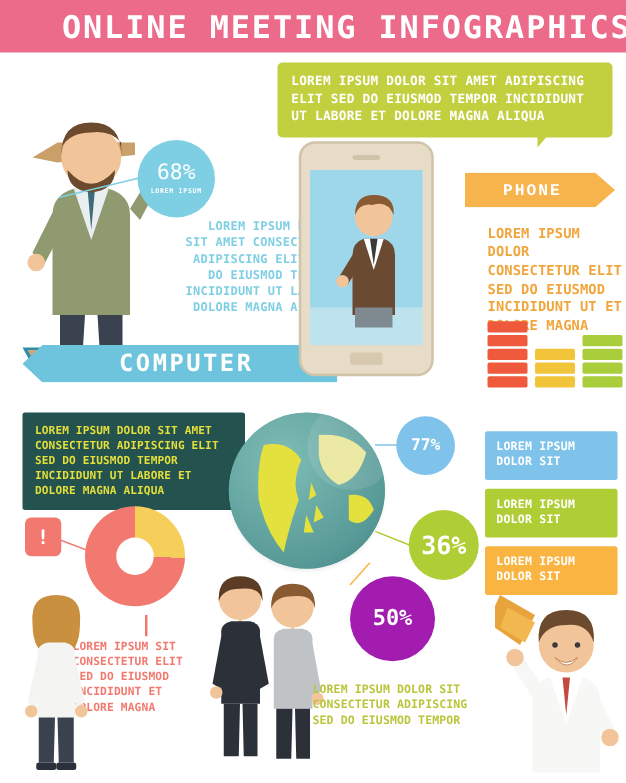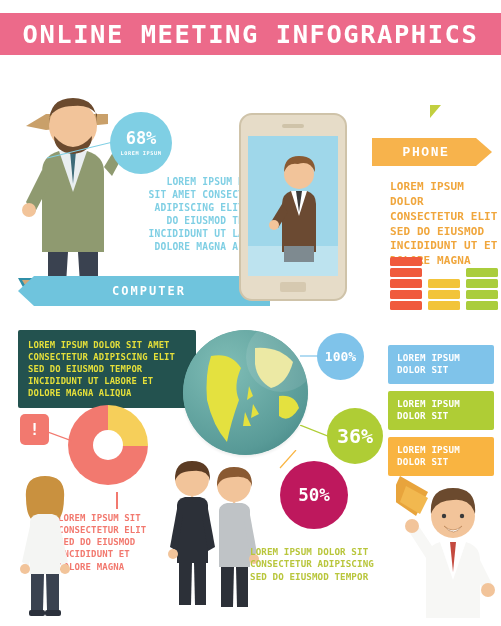--- a/index.html
+++ b/index.html
@@ -5,22 +5,22 @@
   html,body{margin:0;padding:0;}
   body{
     width:501px;height:626px;background:#ffffff;
     font-family:"DejaVu Sans Mono", monospace;
     overflow:hidden;
   }
   .page{position:relative;width:501px;height:626px;background:#fff;overflow:hidden;}
 
   
   .header{
-    position:absolute;left:0;top:13px;width:501px;height:42px;
-    background:#ec6a8a;display:flex;align-items:center;justify-content:center;
+    position:absolute;left:0;top:0;width:501px;height:42px;
+    background:#ec6a8a;display:flex;align-items:center;justify-content:flex-end;
   }
   .header-title{
     color:#fff;font-family:"DejaVu Sans Mono", monospace;
     font-size:25px;font-weight:bold;letter-spacing:1.5px;
     transform:scaleX(1.02);white-space:nowrap;
   }
 
   
   .txt{
     font-family:"DejaVu Sans Mono", monospace;
@@ -39,42 +39,42 @@
     border-left:11px solid #c2cf3f;border-top:0 solid transparent;
     border-bottom:13px solid transparent;
   }
 
   
   .circle68{
     position:absolute;left:110px;top:112px;width:62px;height:62px;border-radius:50%;
     background:#7fcfe4;display:flex;flex-direction:column;
     align-items:center;justify-content:center;
   }
-  .circle68 .big{color:#fff;font-size:17px;font-weight:bold;
+  .circle68 .big{color:#fff;font-size:17px;font-weight:normal;
     font-family:"DejaVu Sans Mono", monospace;line-height:1;}
   .circle68 .small{color:#fff;font-size:5.2px;font-weight:bold;letter-spacing:0.6px;
     font-family:"DejaVu Sans Mono", monospace;margin-top:3px;}
   .leader68{
     position:absolute;left:47px;top:140px;width:66px;height:20px;
   }
 
   
   .blue-para{
     position:absolute;left:112px;top:176px;width:156px;
     color:#7fcfe4;font-size:9.6px;text-align:right;letter-spacing:0.2px;
   }
 
   
   .computer-banner{
     position:absolute;left:18px;top:276px;width:252px;height:30px;
     background:#6fc4dd;display:flex;align-items:center;justify-content:center;
     clip-path:polygon(0 50%,16px 0,252px 0,252px 100%,16px 100%);
   }
   .computer-banner span{
-    color:#fff;font-size:12px;font-weight:bold;letter-spacing:2px;
+    color:#fff;font-size:19px;font-weight:bold;letter-spacing:2px;
     font-family:"DejaVu Sans Mono", monospace;padding-left:10px;
   }
 
   
   .phone-banner{
     position:absolute;left:372px;top:138px;width:120px;height:28px;
     background:#f7b34c;display:flex;align-items:center;justify-content:center;
     clip-path:polygon(0 0,104px 0,120px 50%,104px 100%,0 100%);
   }
   .phone-banner span{
@@ -110,21 +110,21 @@
   .globe .gloss{position:absolute;right:-8px;top:-8px;width:70px;height:70px;border-radius:50%;
     background:rgba(255,255,255,0.10);}
 
   
   .pct{
     position:absolute;border-radius:50%;display:flex;align-items:center;justify-content:center;
     color:#fff;font-weight:bold;font-family:"DejaVu Sans Mono", monospace;
   }
   .pct14{left:317px;top:333px;width:47px;height:47px;background:#7fc3ea;font-size:13px;}
   .pct36{left:327px;top:408px;width:56px;height:56px;background:#afcd35;font-size:20px;}
-  .pct50{left:280px;top:461px;width:68px;height:68px;background:#be185d;font-size:17.5px;}
+  .pct50{left:280px;top:461px;width:68px;height:68px;background:#a21caf;font-size:17.5px;}
 
   .legbox{position:absolute;border-radius:2px;padding:7px 9px;box-sizing:border-box;}
   .legbox .txt{color:#fff;font-size:9.2px;letter-spacing:0.2px;}
   .leg1{left:388px;top:345px;width:106px;background:#7fc3ea;}
   .leg2{left:388px;top:391px;width:106px;background:#afcd35;}
   .leg3{left:388px;top:437px;width:106px;background:#f9b441;}
 
   
   .donut{
     position:absolute;left:68px;top:405px;width:80px;height:80px;border-radius:50%;
@@ -158,20 +158,25 @@
 </style>
 </head>
 <body>
 
 <div class="page">
 
   <div class="header">
     <div class="header-title">ONLINE MEETING INFOGRAPHICS</div>
   </div>
 
+  <div class="bubble">
+    <div class="txt">LOREM IPSUM DOLOR SIT AMET ADIPISCING
+ELIT SED DO EIUSMOD TEMPOR INCIDIDUNT
+UT LABORE ET DOLORE MAGNA ALIQUA</div>
+  </div>
   <div class="bubble-tail"></div>
 
   <svg class="fig" style="left:12px;top:52px;" width="120" height="255" viewBox="0 0 120 255">
 
     <path d="M14 74 L34 62 L96 62 L96 72 L34 78 Z" fill="#c9a06a"></path>
 
     <path d="M30 120 L30 200 L92 200 L92 120 Q92 104 75 99 L47 99 Q30 104 30 120 Z" fill="#8f9a70"></path>
     <path d="M47 99 L61 140 L75 99 Z" fill="#e9eef0"></path>
     <path d="M58 99 L61 132 L64 99 Z" fill="#3d6b78"></path>
 
@@ -286,21 +291,21 @@
     <line x1="0" y1="4" x2="22" y2="4" stroke="#7fc3ea" stroke-width="1.2"></line>
   </svg>
   <svg style="position:absolute;left:300px;top:425px;" width="30" height="14">
     <line x1="0" y1="0" x2="30" y2="12" stroke="#afcd35" stroke-width="1.2"></line>
   </svg>
   <svg style="position:absolute;left:276px;top:450px;" width="24" height="20">
     <line x1="20" y1="0" x2="4" y2="18" stroke="#f9b441" stroke-width="1.2"></line>
   </svg>
 
   <div class="pct pct14">
-    <span>100%</span>
+    <span>77%</span>
   </div>
   <div class="pct pct36">
     <span>36%</span>
   </div>
   <div class="pct pct50">
     <span>50%</span>
   </div>
 
   <div class="legbox leg1">
     <div class="txt">LOREM IPSUM

